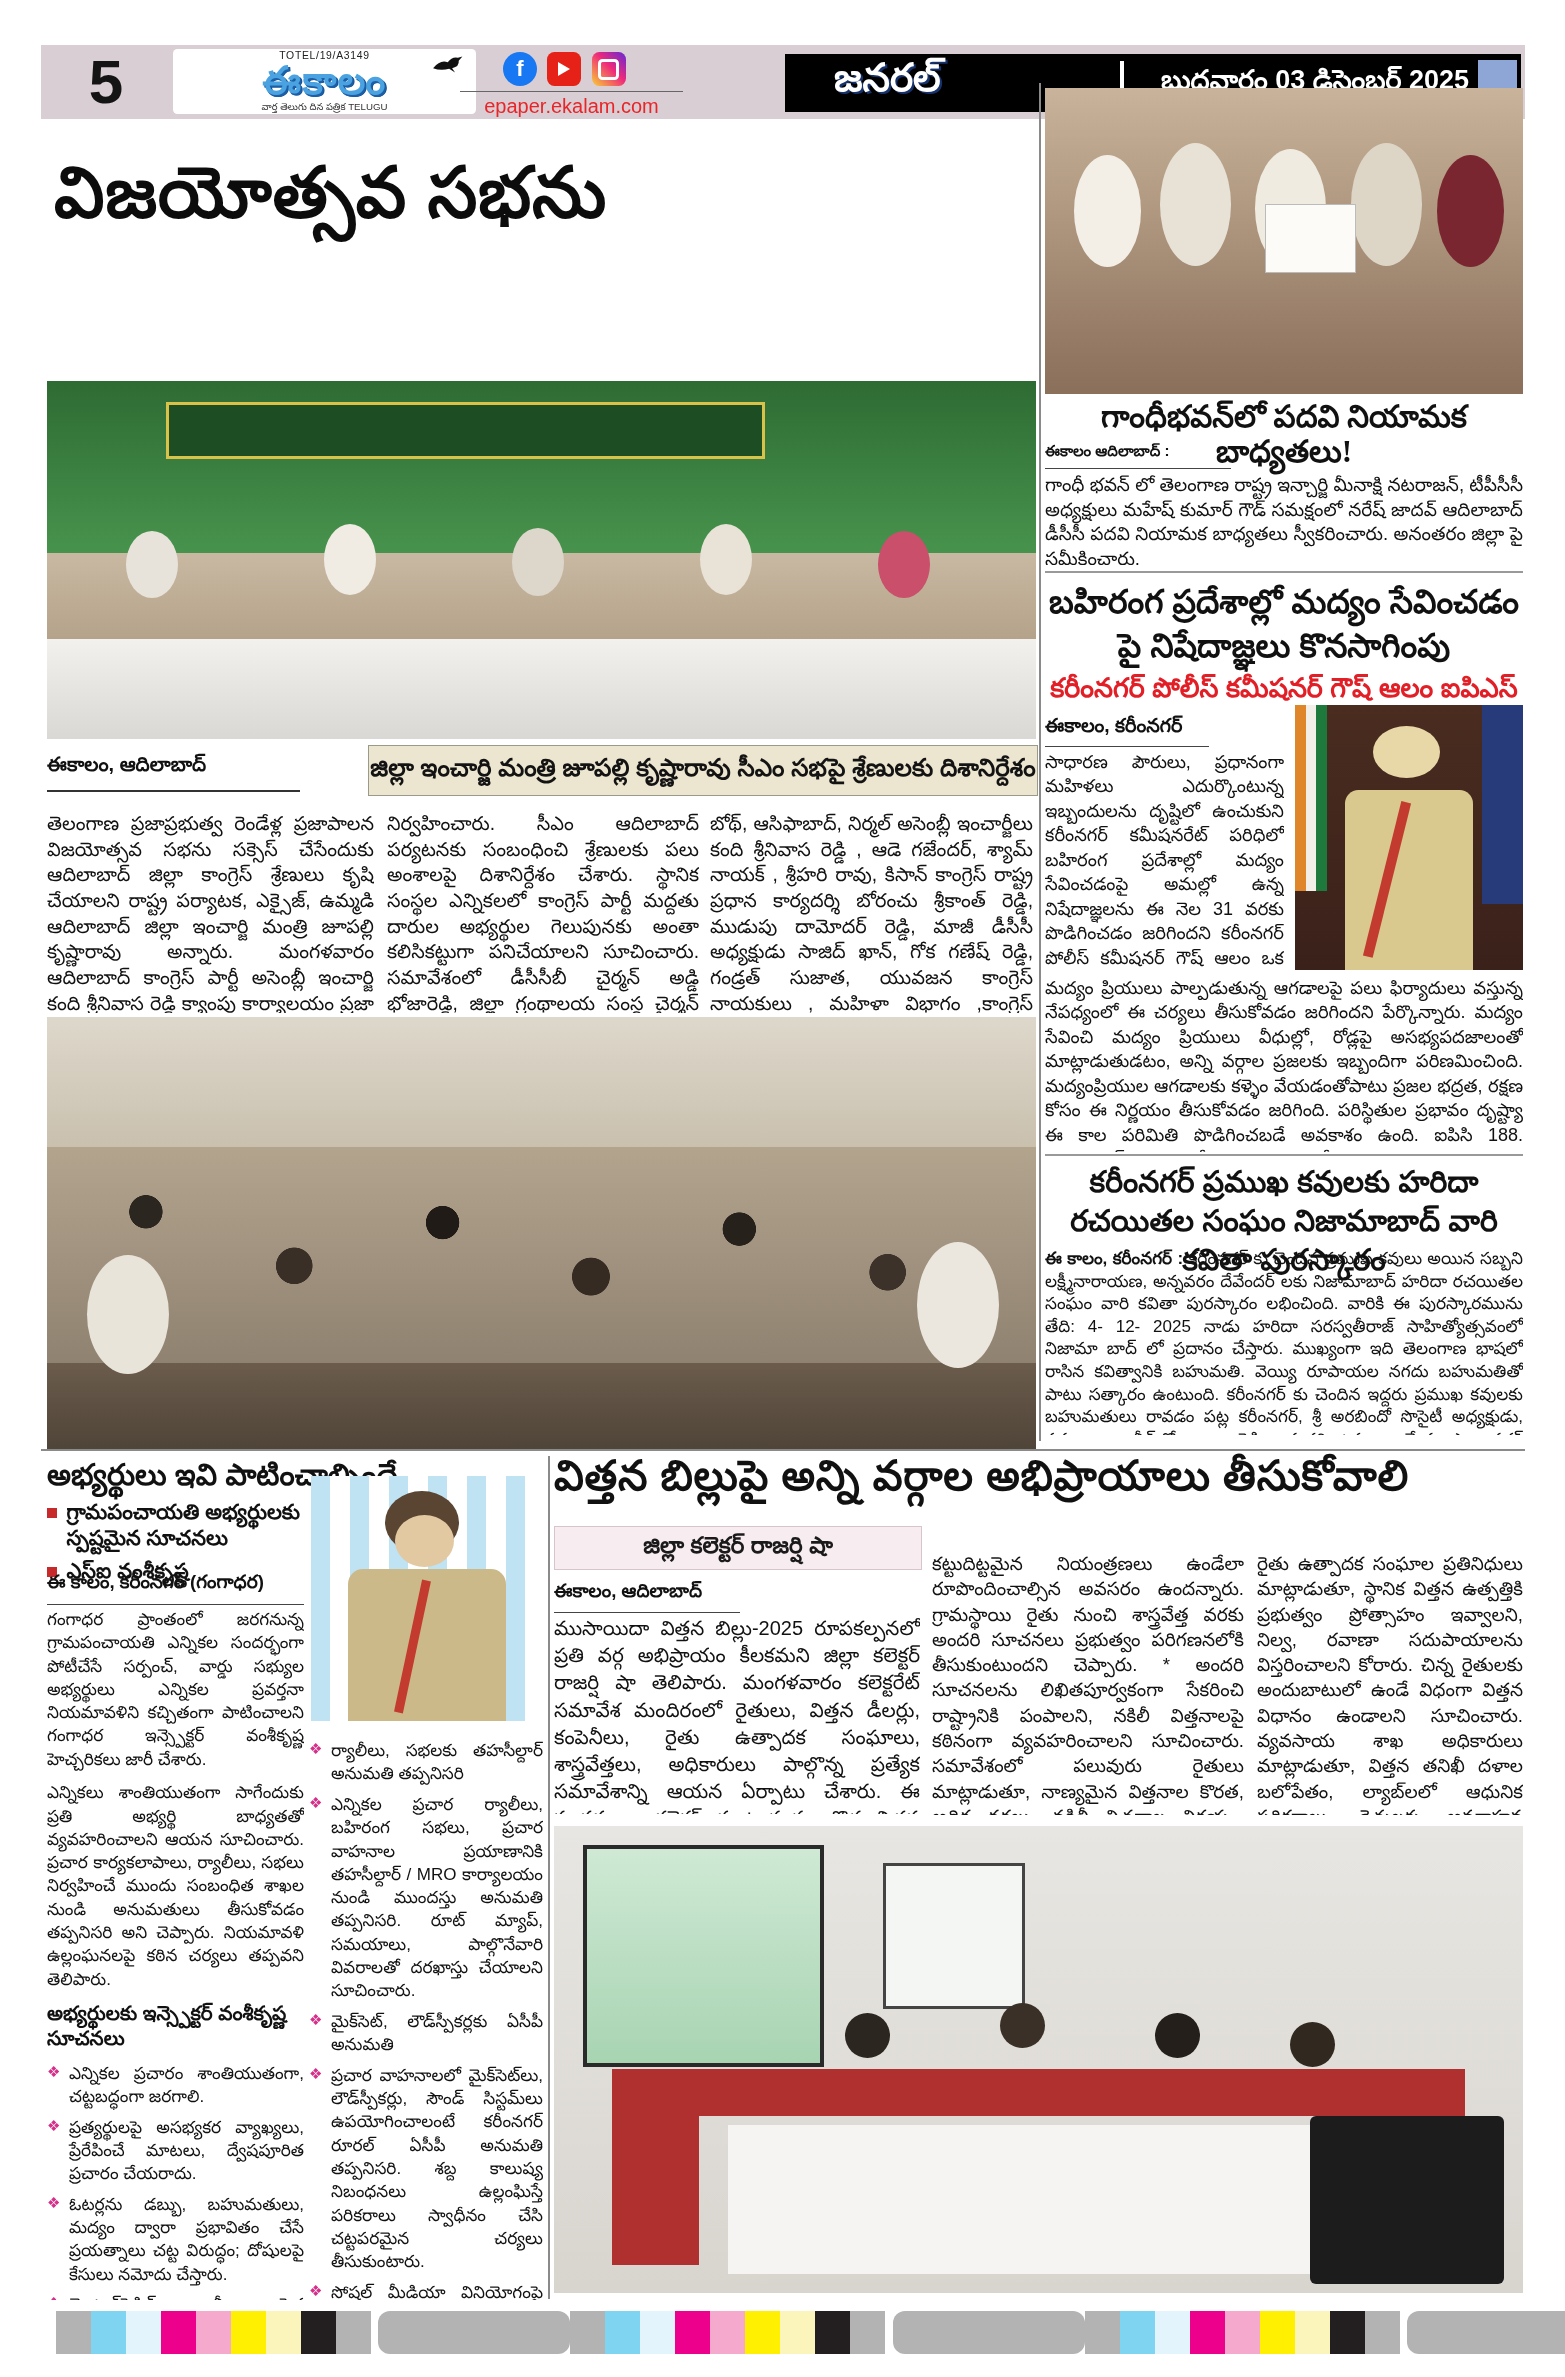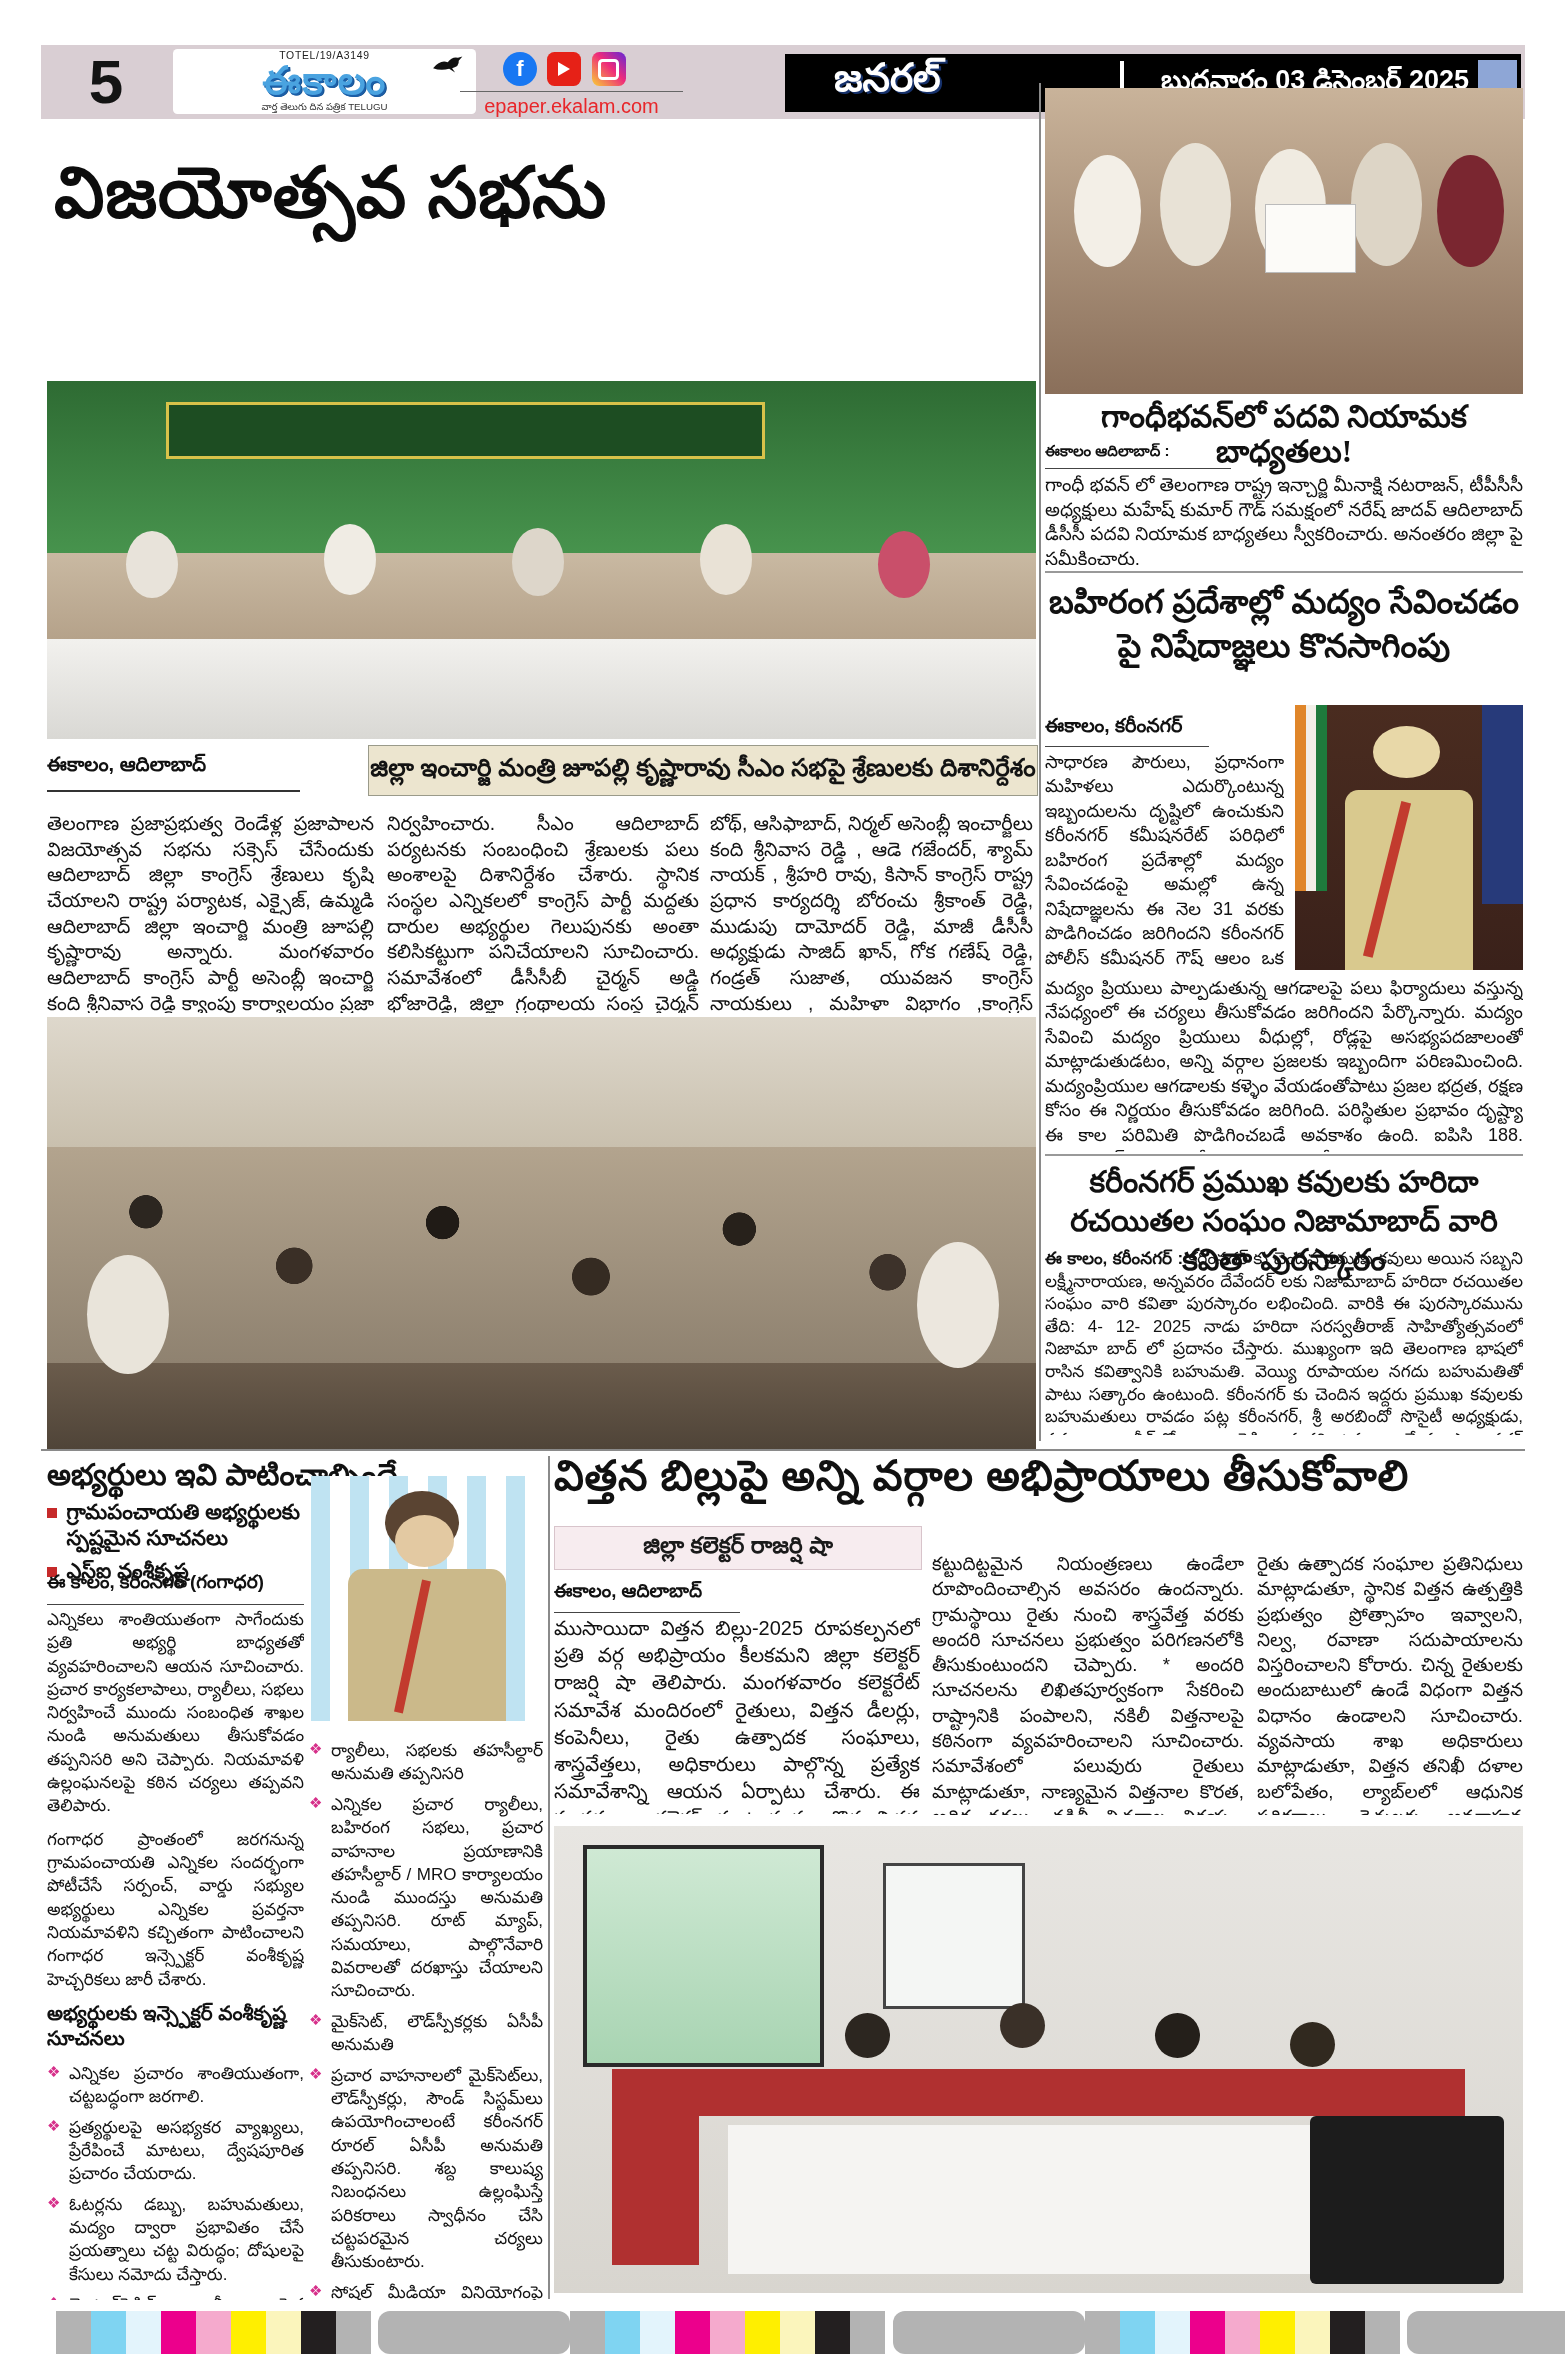--- a/index.html
+++ b/index.html
@@ -202,20 +202,21 @@
     <div style="position:absolute;left:46%;top:38%;width:89px;height:67px;background:#fcfbf8;border:0.7px solid #bbb;"></div>
   </div>
 
   <div class="abs rc gandhi-head center">గాంధీభవన్‌లో పదవి నియామక బాధ్యతలు!</div>
   <div class="abs rc gandhi-byline">ఈకాలం ఆదిలాబాద్ :</div>
   <div class="abs rc gandhi-body just clip">గాంధీ భవన్ లో తెలంగాణ రాష్ట్ర ఇన్చార్జి మీనాక్షి నటరాజన్, టీపీసీసీ అధ్యక్షులు మహేష్ కుమార్ గౌడ్ సమక్షంలో నరేష్ జాదవ్ ఆదిలాబాద్ డీసీసీ పదవి నియామక బాధ్యతలు స్వీకరించారు. అనంతరం జిల్లా పై సమీక్షించారు.</div>
 
   <div class="abs rc-div1"></div>
 
   <div class="abs rc liquor-head center">బహిరంగ ప్రదేశాల్లో మద్యం సేవించడం పై నిషేదాజ్ఞలు కొనసాగింపు</div>
+  <div class="abs rc liquor-sub center">కరీంనగర్ పోలీస్ కమీషనర్ గౌష్ ఆలం ఐపిఎస్</div>
   <div class="abs rc liquor-byline">ఈకాలం, కరీంనగర్</div>
 
   <div class="abs photo commissioner-photo">
     <div class="ph-band" style="top:0;height:100%;background:linear-gradient(#4a2c20,#3a211a);"></div>
     <div style="position:absolute;left:0;top:0;width:14%;height:70%;background:linear-gradient(90deg,#e0862a 33%,#f2efe8 33% 66%,#1e7a3c 66%);"></div>
     <div style="position:absolute;right:0;top:0;width:18%;height:75%;background:#273a7a;"></div>
     <div class="blob" style="left:34%;top:8%;width:67px;height:52px;background:#e8d8a8;"></div>
     <div style="position:absolute;left:22%;top:32%;width:56%;height:68%;background:#d9c98e;border-radius:13.4px 13.4px 0 0;"></div>
     <div style="position:absolute;left:38%;top:36%;width:10.4px;height:60%;background:#c23b2e;transform:rotate(14deg);"></div>
   </div>
@@ -248,22 +249,22 @@
 
   <div class="abs photo si-photo">
     <div class="ph-band" style="top:0;height:100%;background:repeating-linear-gradient(90deg,#bfe3f2 0 19.3px,#ffffff 19.3px 39px);"></div>
     <div class="blob" style="left:32%;top:6%;width:74px;height:63px;background:#5a4432;"></div>
     <div class="blob" style="left:36%;top:16%;width:59px;height:52px;background:#e3c9a2;"></div>
     <div style="position:absolute;left:16%;top:38%;width:68%;height:62%;background:#cbb98a;border-radius:15px 15px 0 0;"></div>
     <div style="position:absolute;left:42%;top:42%;width:9px;height:55%;background:#c23b2e;transform:rotate(12deg);"></div>
   </div>
 
   <div class="abs cand-colA clip">
+    <p class="just">గంగాధర ప్రాంతంలో జరగనున్న గ్రామపంచాయతి ఎన్నికల సందర్భంగా పోటీచేసే సర్పంచ్, వార్డు సభ్యుల అభ్యర్థులు ఎన్నికల ప్రవర్తనా నియమావళిని కచ్చితంగా పాటించాలని గంగాధర ఇన్స్పెక్టర్ వంశీకృష్ణ హెచ్చరికలు జారీ చేశారు.</p>
     <p class="just">ఎన్నికలు శాంతియుతంగా సాగేందుకు ప్రతి అభ్యర్థి బాధ్యతతో వ్యవహరించాలని ఆయన సూచించారు. ప్రచార కార్యకలాపాలు, ర్యాలీలు, సభలు నిర్వహించే ముందు సంబంధిత శాఖల నుండి అనుమతులు తీసుకోవడం తప్పనిసరి అని చెప్పారు. నియమావళి ఉల్లంఘనలపై కఠిన చర్యలు తప్పవని తెలిపారు.</p>
-    <p class="just">గంగాధర ప్రాంతంలో జరగనున్న గ్రామపంచాయతి ఎన్నికల సందర్భంగా పోటీచేసే సర్పంచ్, వార్డు సభ్యుల అభ్యర్థులు ఎన్నికల ప్రవర్తనా నియమావళిని కచ్చితంగా పాటించాలని గంగాధర ఇన్స్పెక్టర్ వంశీకృష్ణ హెచ్చరికలు జారీ చేశారు.</p>
     <div class="cand-sub">అభ్యర్థులకు ఇన్స్పెక్టర్ వంశీకృష్ణ సూచనలు</div>
     <ul class="dlist">
       <li class="just">ఎన్నికల ప్రచారం శాంతియుతంగా, చట్టబద్ధంగా జరగాలి.</li>
       <li class="just">ప్రత్యర్థులపై అసభ్యకర వ్యాఖ్యలు, ప్రేరేపించే మాటలు, ద్వేషపూరిత ప్రచారం చేయరాదు.</li>
       <li class="just">ఓటర్లను డబ్బు, బహుమతులు, మద్యం ద్వారా ప్రభావితం చేసే ప్రయత్నాలు చట్ట విరుద్ధం; దోషులపై కేసులు నమోదు చేస్తారు.</li>
       <li class="just">మోటార్‌సైకిల్ ర్యాలీలు, పెద్ద సంఖ్యలో వాహనాల వినియోగం కేవలం అనుమతి ఉన్నప్పుడే చేయాలి.</li>
 
     </ul>
   </div>
 

